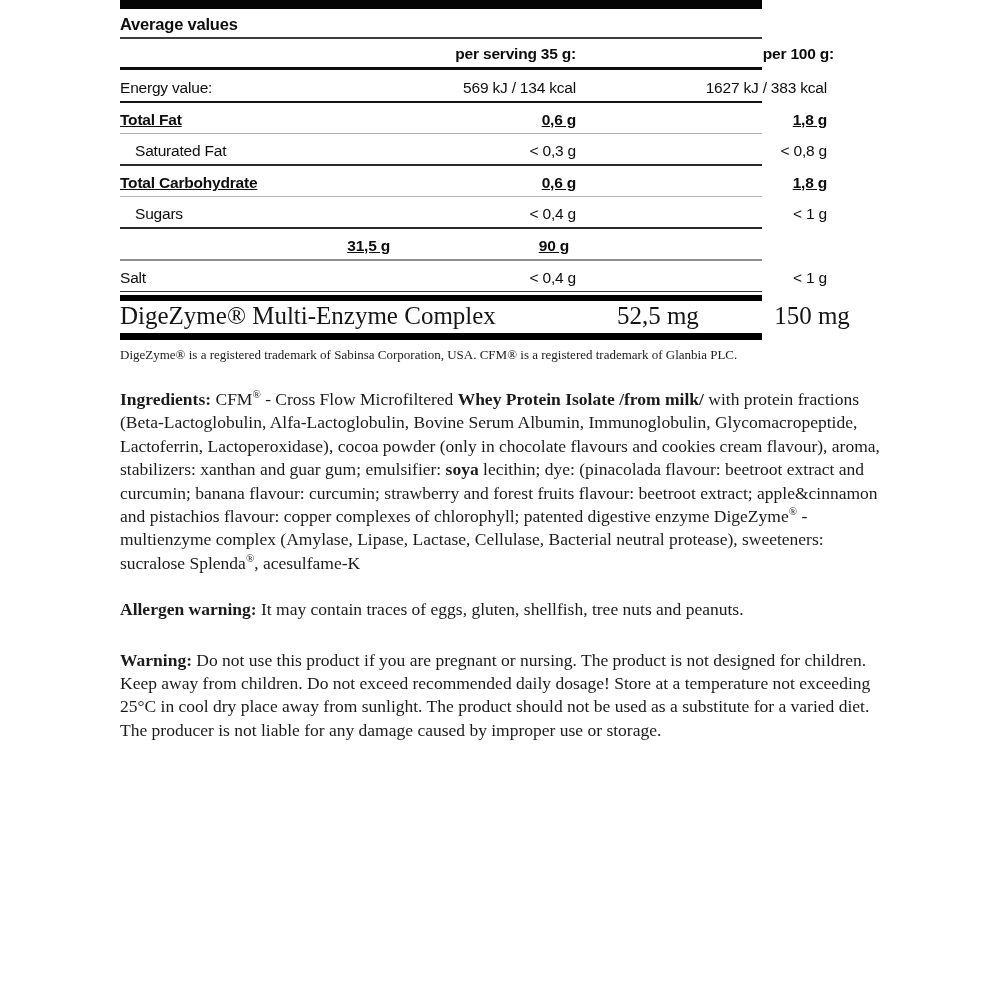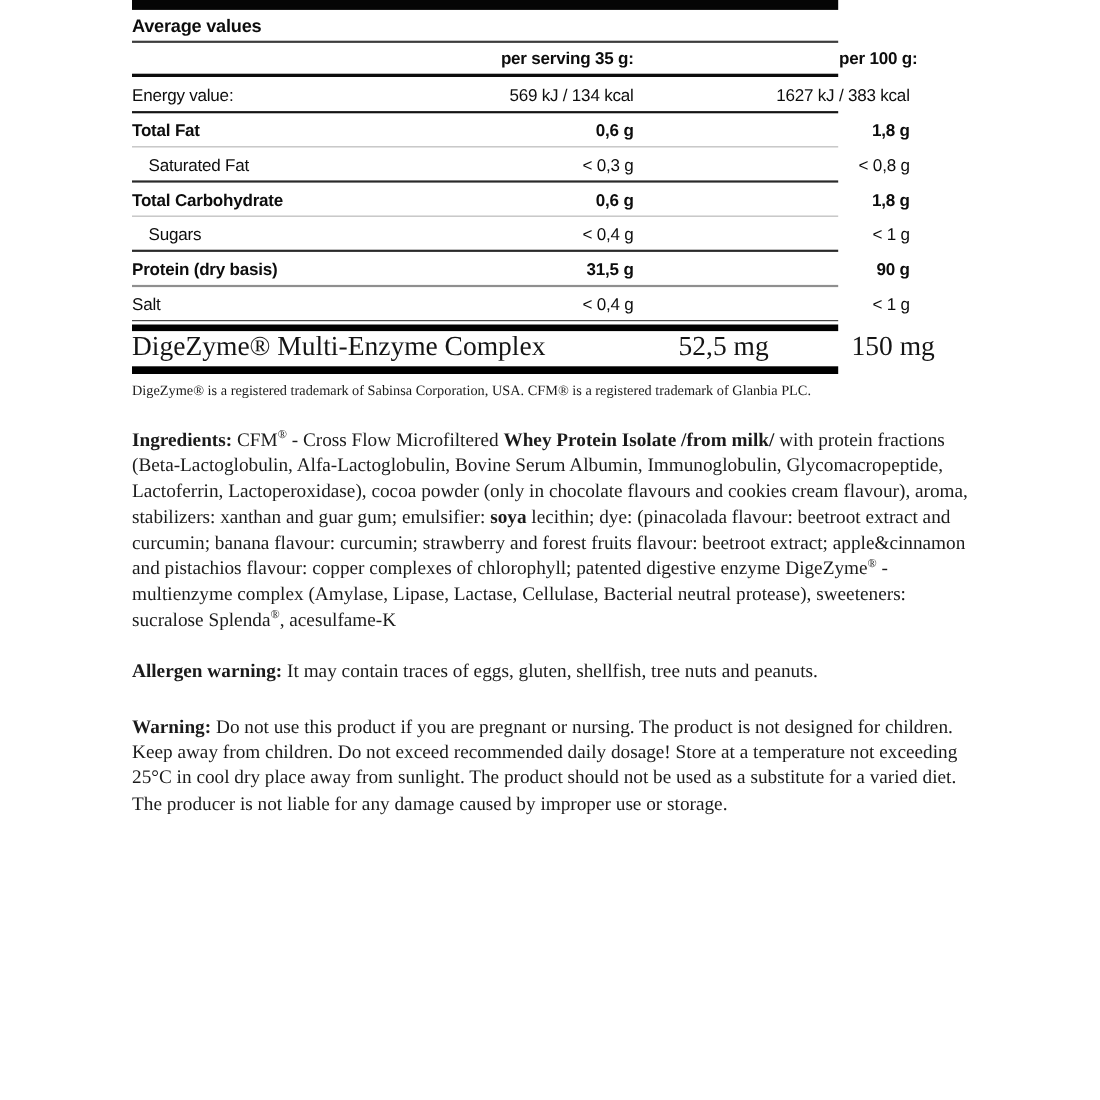--- a/index.html
+++ b/index.html
@@ -16,21 +16,21 @@
   .topbar{width:642px;height:9px;background:#050505;}
   .title-row{height:25px;display:flex;align-items:flex-end;padding-bottom:3px;}
   .title-row span{font-weight:bold;font-size:16.5px;letter-spacing:-0.2px;}
   .trow{display:grid;grid-template-columns:270px 150px 222px;align-items:end;height:26px;padding-bottom:4px;font-size:15.5px;letter-spacing:-0.2px;gap:36px;}
   .trow .c1{text-align:left;white-space:nowrap;}
   .trow .c2{text-align:right;white-space:nowrap;}
   .trow .c3{text-align:right;white-space:nowrap;padding-right:7px;}
   .hdr{height:24px;font-weight:bold;}
   .hdr .c3{padding-right:0;}
   .r-energy{height:27px;}
-  .b .c1,.b .c2,.b .c3{font-weight:bold;}
+  .b .c1,.b .c2,.b .c3{font-weight:bold;text-decoration:underline;}
   .sub .c1{padding-left:15px;}
   .dv{width:642px;}
   .dv.t2{height:2px;background:#3d3d3d;}
   .dv.t3{height:3px;background:#0c0c0c;}
   .dv.t2d{height:2px;background:#141414;}
   .dv.lt{height:1px;background:#b3b3b3;}
   .dv.md{height:2px;background:#2a2a2a;}
   .dv.mg{height:1.5px;background:#8f8f8f;}
   .dv.td{height:1px;background:#333333;}
   .thickbar{width:642px;height:6px;background:#000000;margin-top:3px;}
@@ -100,21 +100,20 @@
       <div class="dv lt"></div>
 
       <div class="trow sub">
         <span class="c1">Sugars</span>
         <span class="c2">&lt; 0,4 g</span>
         <span class="c3">&lt; 1 g</span>
       </div>
       <div class="dv md"></div>
 
       <div class="trow b">
-        <span class="c1">Protein (dry basis)</span>
         <span class="c2">31,5 g</span>
         <span class="c3">90 g</span>
       </div>
       <div class="dv mg"></div>
 
       <div class="trow">
         <span class="c1">Salt</span>
         <span class="c2">&lt; 0,4 g</span>
         <span class="c3">&lt; 1 g</span>
       </div>

